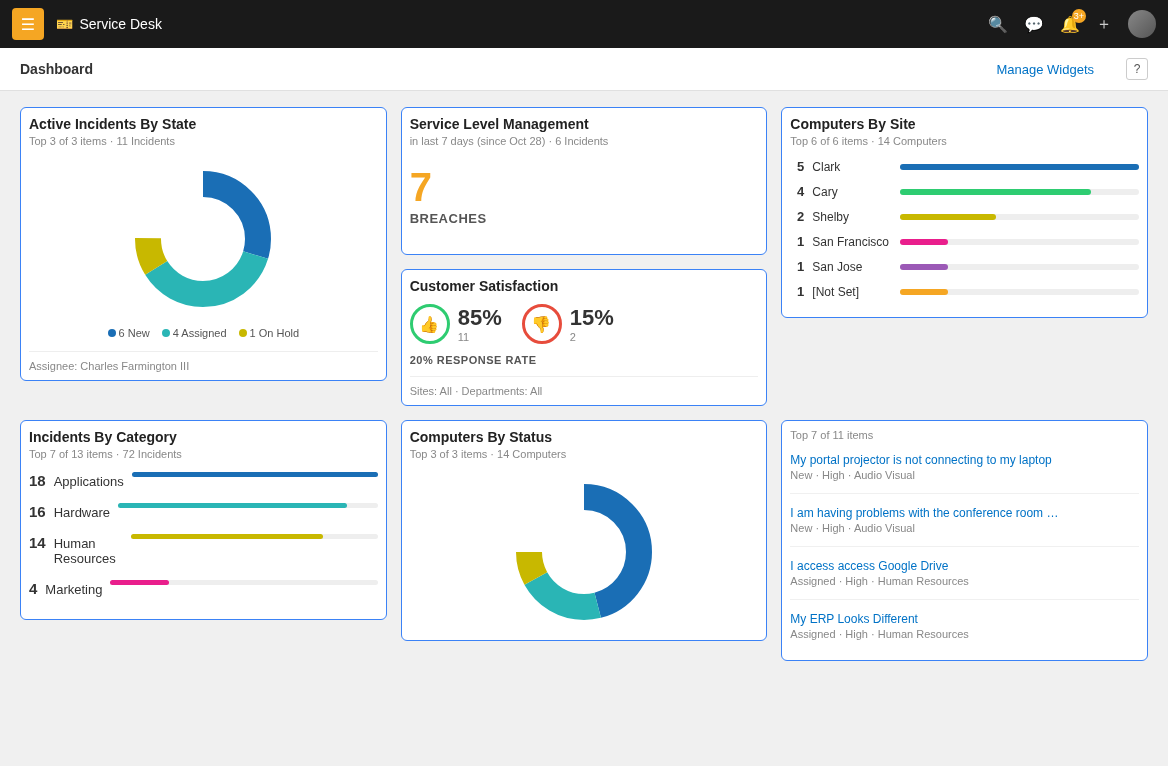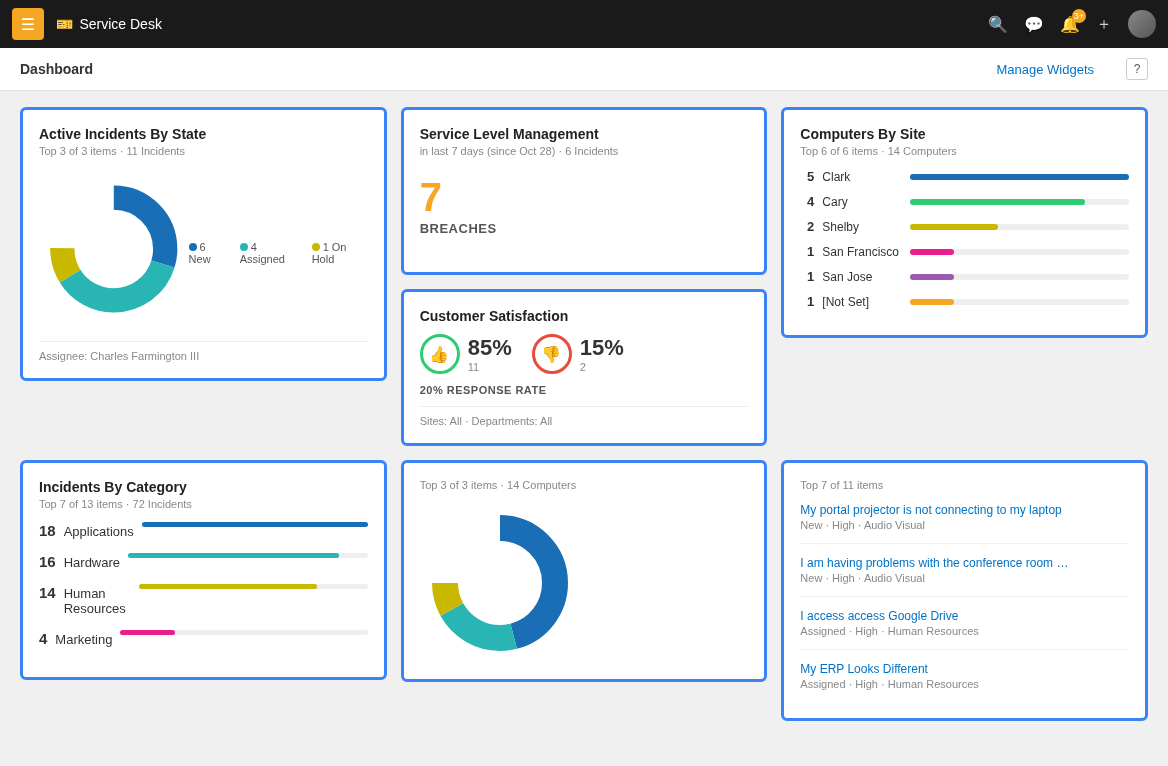--- a/index.html
+++ b/index.html
@@ -111,40 +111,40 @@
       padding: 16px 20px;
       display: grid;
       grid-template-columns: 1fr 1fr 1fr;
       grid-template-rows: auto auto;
       gap: 14px;
     }
 
     .widget {
       background: white;
       border-radius: 6px;
-      border: 3px solid #3b82f6;
-      padding: 16px;
+      border: 1px solid #3b82f6;
+      padding: 8px;
       overflow: hidden;
     }
     .widget-title {
       font-size: 14px;
       font-weight: 700;
       color: #222;
       margin-bottom: 3px;
     }
     .widget-subtitle {
       font-size: 11px;
       color: #888;
       margin-bottom: 12px;
     }
 
     
     .donut-container {
       display: flex;
-      flex-direction: row;
+      flex-direction: column;
       align-items: center;
     }
     .donut-legend {
       display: flex;
       gap: 12px;
       font-size: 11px;
       color: #555;
       margin-top: 8px;
     }
     .legend-dot {
@@ -467,20 +467,21 @@
           <span class="cat-label">Marketing</span>
         </div>
         <div style="width:100%;height:5px;background:#eee;border-radius:3px;">
             <div style="width:22%;height:5px;background:#e91e8c;border-radius:3px;"></div>
           </div>
       </div>
     </div>
   </div>
 
   <div class="widget" style="grid-row:2;grid-column:2;">
+    <div class="widget-title">Computers By Status</div>
     <div class="widget-subtitle">Top 3 of 3 items · 14 Computers</div>
     <div class="donut-container">
       <svg width="160" height="160" viewBox="0 0 160 160">
         <circle cx="80" cy="80" r="55" fill="none" stroke="#1a6eb5" stroke-width="26" stroke-dasharray="245 345.6" stroke-dashoffset="86.4" transform="rotate(-90 80 80)"></circle>
         <circle cx="80" cy="80" r="55" fill="none" stroke="#2ab5b5" stroke-width="26" stroke-dasharray="72.5 345.6" stroke-dashoffset="-158.6" transform="rotate(-90 80 80)"></circle>
         <circle cx="80" cy="80" r="55" fill="none" stroke="#c8b800" stroke-width="26" stroke-dasharray="27.6 345.6" stroke-dashoffset="-231.1" transform="rotate(-90 80 80)"></circle>
         <circle cx="80" cy="80" r="40" fill="white"></circle>
       </svg>
     </div>
   </div>

